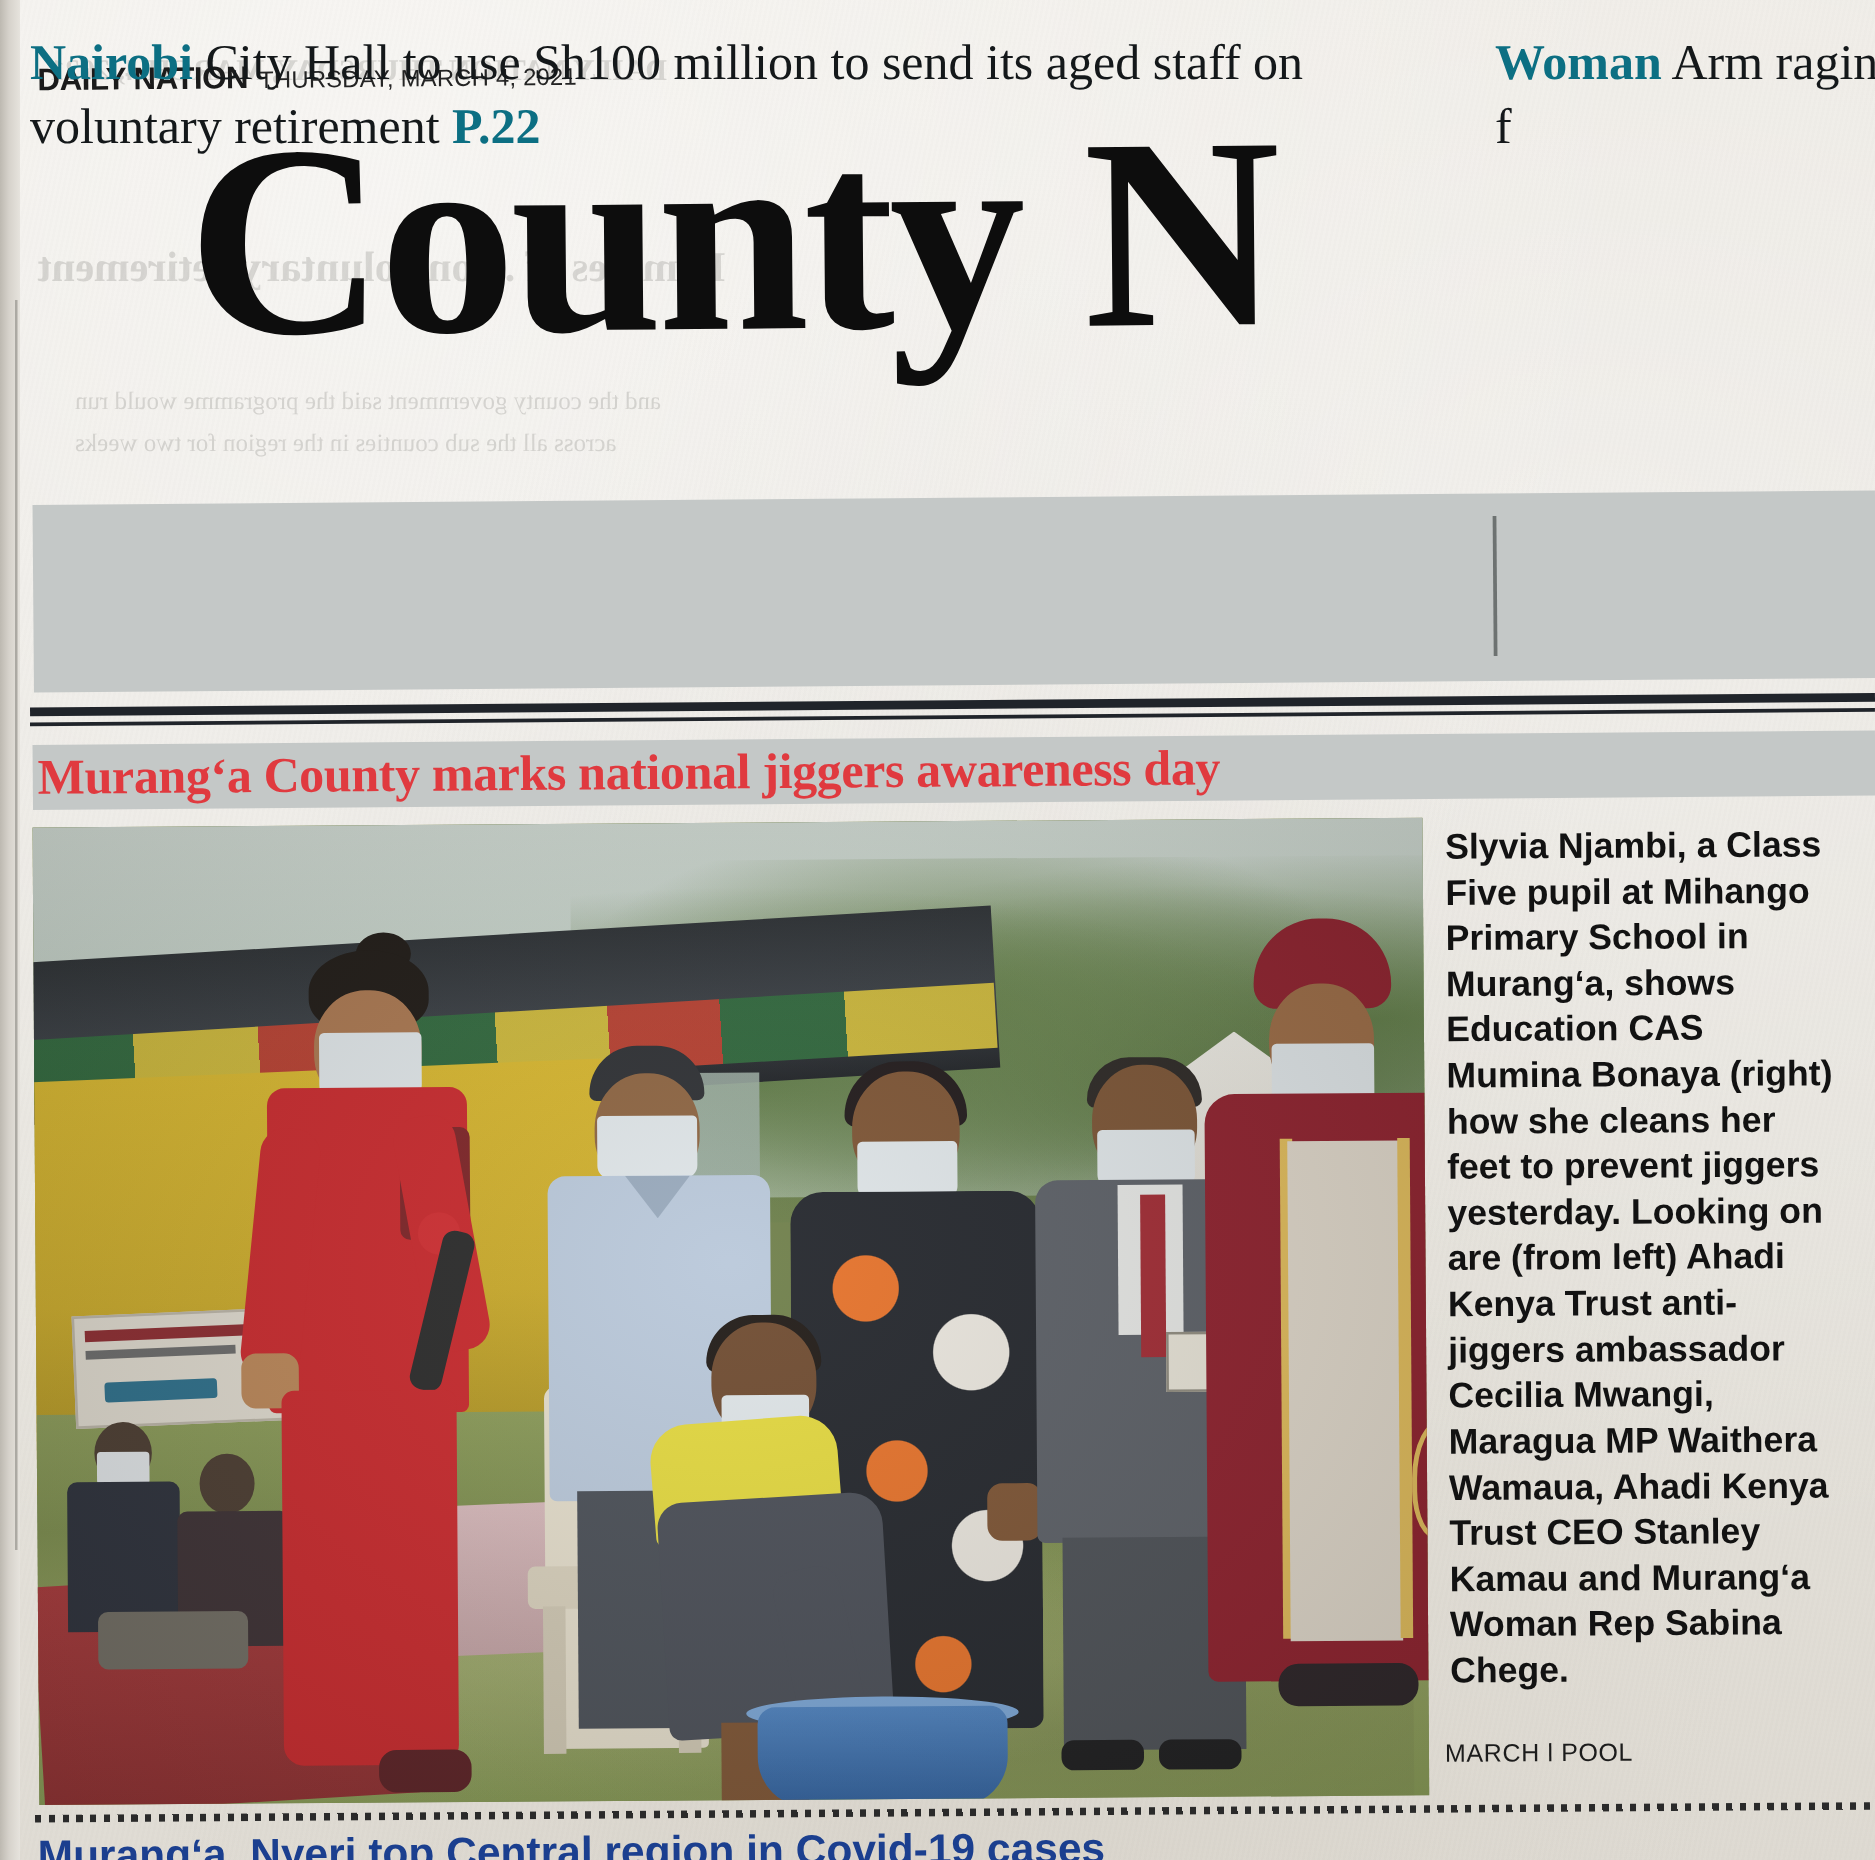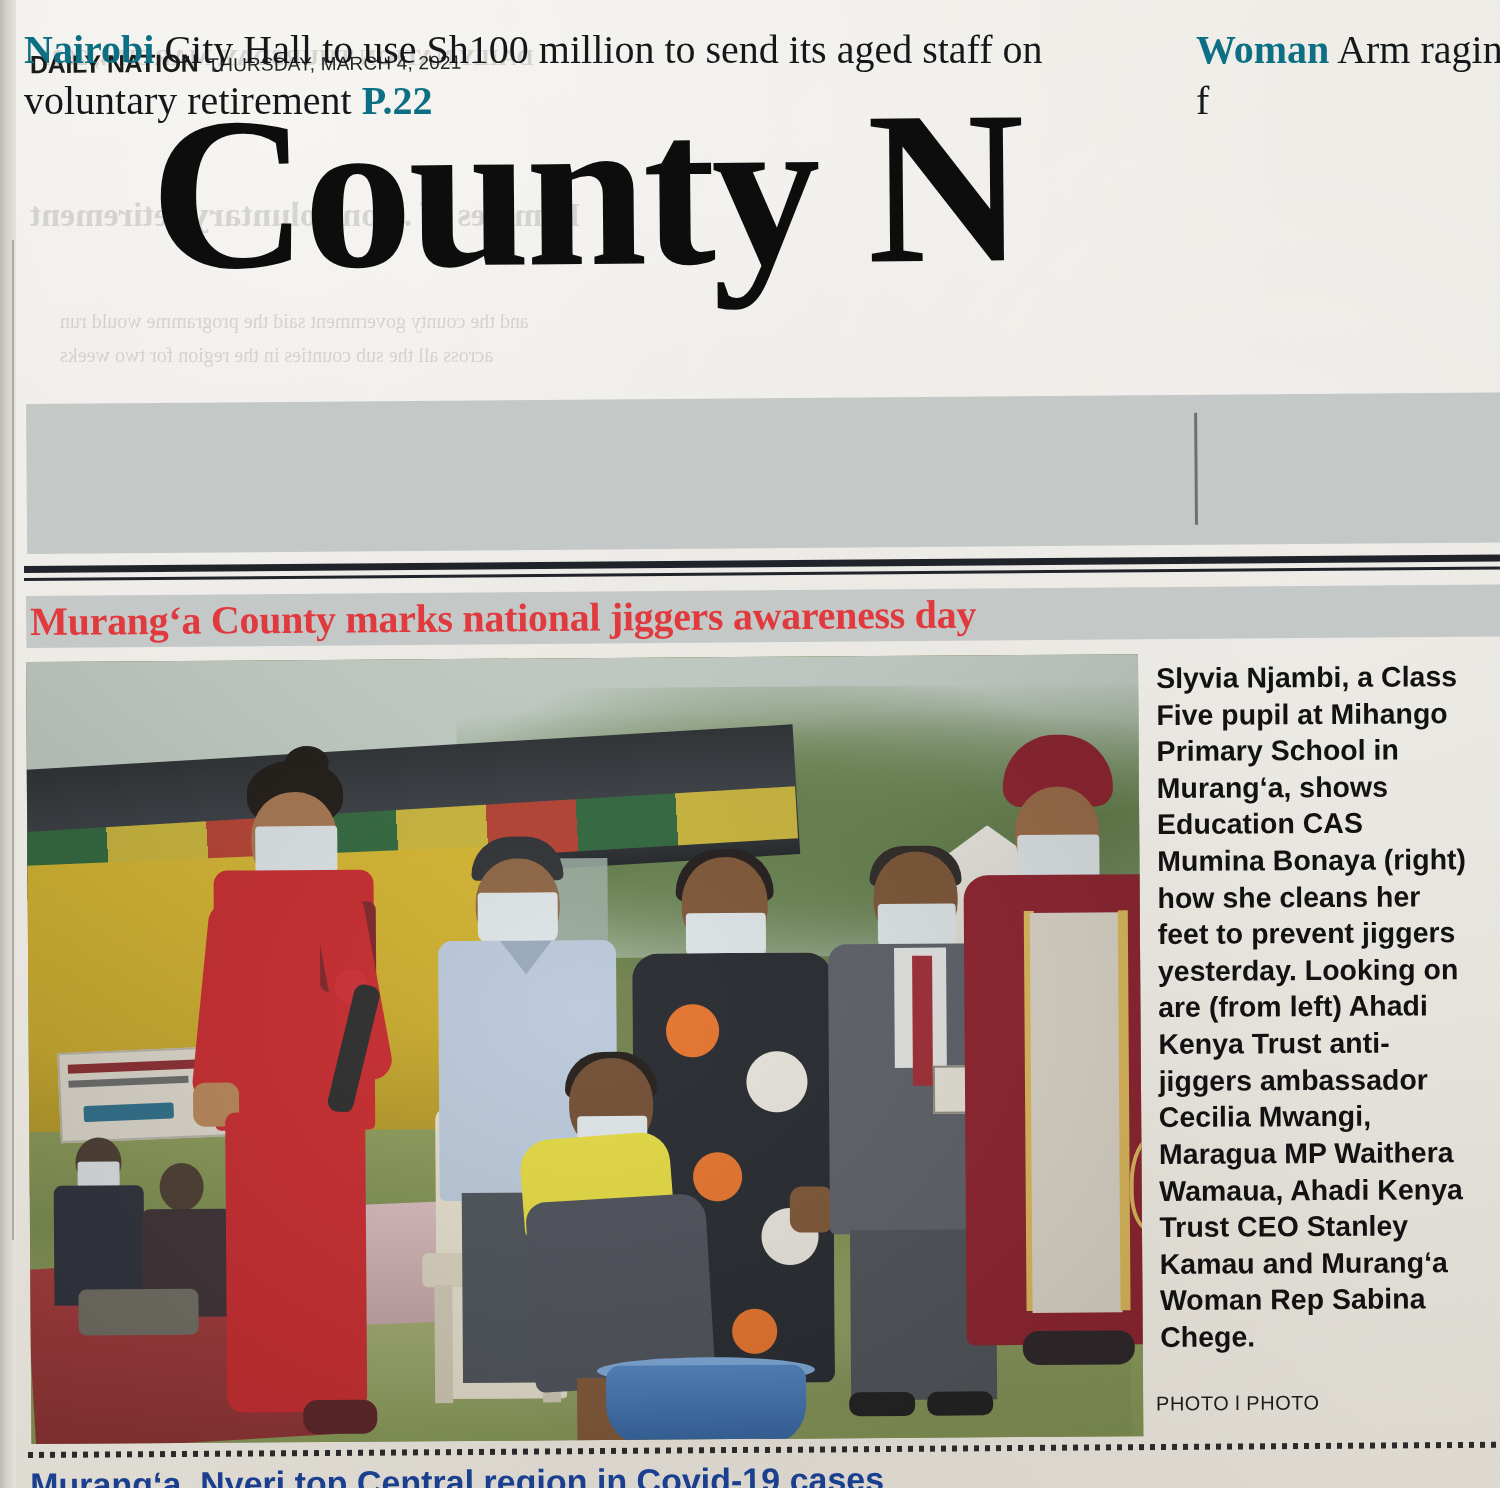--- a/index.html
+++ b/index.html
@@ -572,17 +572,17 @@
         <div class="mic"></div>
       <div class="hand"></div>
         <div class="legs"></div>
         <div class="shoe"></div>
     </div>
 
     <div class="ph photo-veil"></div>
   </div>
 
   <div class="caption">Slyvia Njambi, a Class Five pupil at Mihango Primary School in Murang‘a, shows Education CAS Mumina Bonaya (right) how she cleans her feet  to prevent jiggers yesterday. Looking on are (from left) Ahadi Kenya Trust  anti-jiggers ambassador Cecilia Mwangi, Maragua MP Waithera Wamaua, Ahadi Kenya Trust  CEO Stanley Kamau and Murang‘a Woman Rep Sabina Chege.</div>
-  <div class="credit">PHOTO l PHOTO</div>
+  <div class="credit">MARCH l POOL</div>
 
   <div class="dots"></div>
   <div class="bottom-text">Murang‘a, Nyeri top Central region in Covid-19 cases</div>
 </div>
 
 </body></html>

